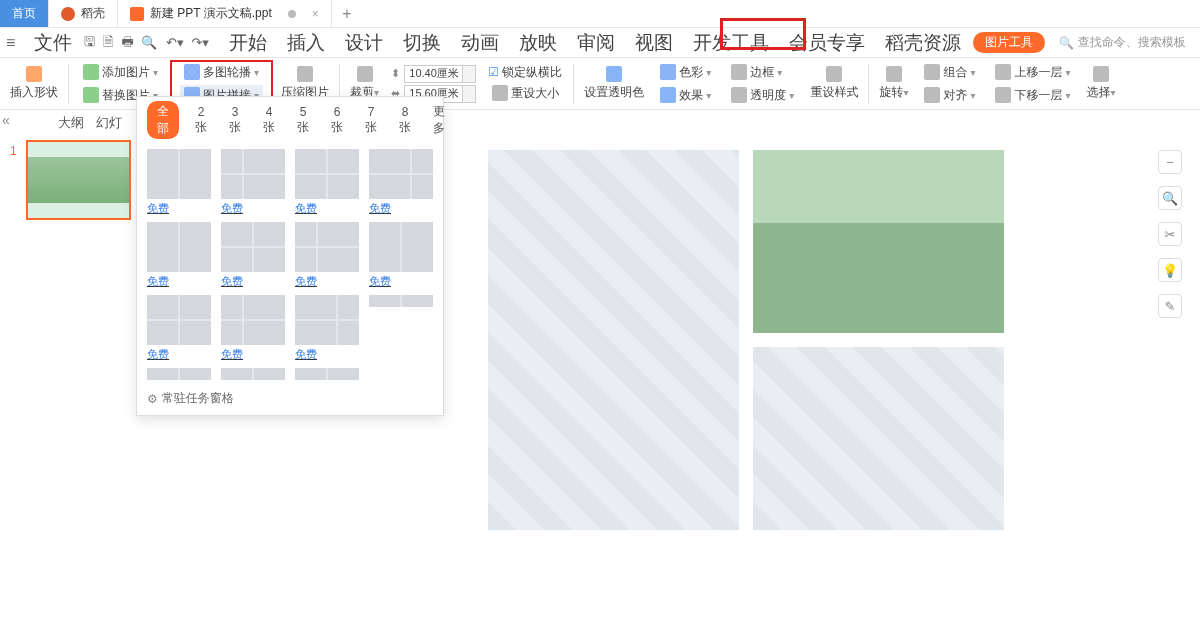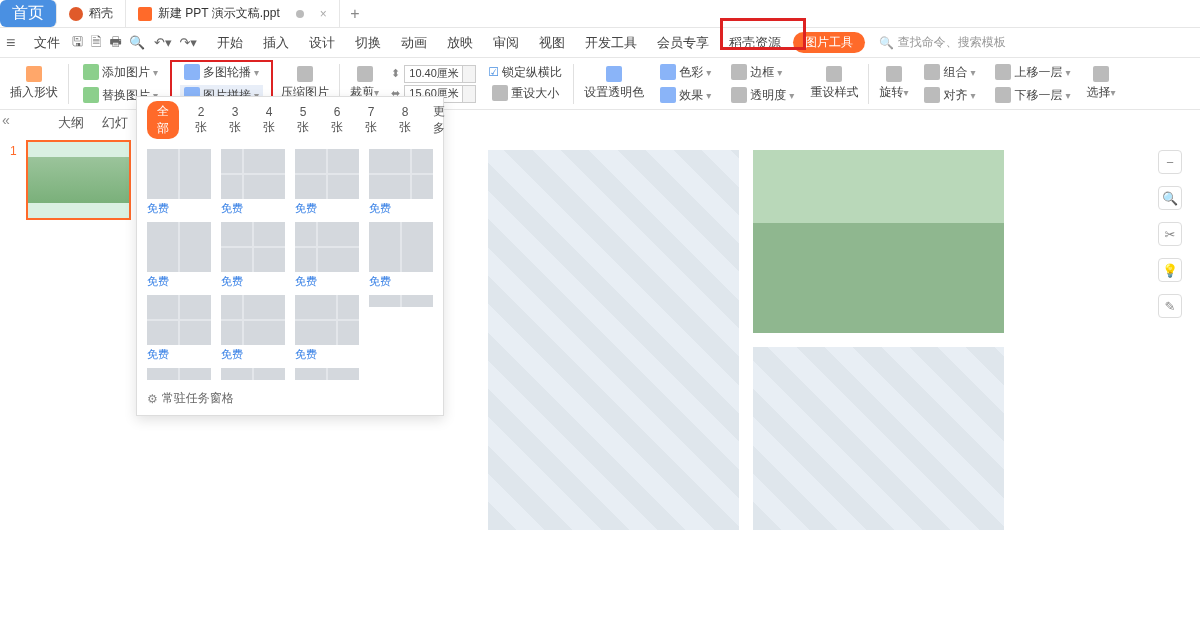--- a/index.html
+++ b/index.html
@@ -1,33 +1,33 @@
 <!DOCTYPE html>
 <html><head>
 <meta charset="utf-8">
 <style>
   * { box-sizing: border-box; margin: 0; padding: 0; font-family: "Microsoft YaHei", sans-serif; }
   body { width: 1200px; height: 623px; background: #fff; font-size: 12px; color: #333; overflow: hidden; }
 
   
   .titlebar { height: 28px; display: flex; align-items: center; border-bottom: 1px solid #e6e6e6; }
   .tab { height: 100%; display: flex; align-items: center; padding: 0 12px; border-right: 1px solid #e6e6e6; gap: 6px; }
-  .tab.home { background: #4a90e2; color: #fff; font-size: 16px; border-radius: 6px; }
+  .tab.home { background: #4a90e2; color: #fff; font-size: 12px; }
   .tab .ico { width: 14px; height: 14px; border-radius: 2px; display: inline-block; }
   .tab.doc .ico { background: #e05a2a; border-radius: 50%; }
   .tab.ppt .ico { background: #ff6a2a; border-radius: 2px; }
   .tab .dot { width: 8px; height: 8px; border-radius: 50%; background: #bbb; margin-left: 10px; }
   .tab .x { color: #aaa; margin-left: 10px; }
   .newtab { width: 30px; text-align: center; color: #888; font-size: 16px; }
 
   
   .menurow { height: 30px; display: flex; align-items: center; gap: 4px; padding: 0 6px; border-bottom: 1px solid #e6e6e6; }
   .hamburger { width: 16px; display: inline-block; }
   .hamburger::before { content: "≡"; font-size: 16px; color: #666; }
-  .menuitem { padding: 0 8px; font-size: 13px; color: #444; cursor: pointer; }
+  .menuitem { padding: 0 8px; font-size: 19px; color: #444; cursor: pointer; }
   .pill { background: #ff6a2a; color: #fff; border-radius: 12px; padding: 2px 12px; font-size: 12px; }
   .searchbox { margin-left: 10px; display: flex; align-items: center; gap: 4px; color: #999; }
   .searchbox::before { content: "🔍"; font-size: 12px; opacity: .6; }
   .qat { display: flex; gap: 8px; align-items: center; padding-right: 8px; }
   .qat span { color: #666; font-size: 13px; }
   .arrow { font-size: 10px; color: #999; }
 
   
   .ribbon { height: 52px; display: flex; align-items: center; padding: 0 6px 0 6px; border-bottom: 1px solid #e6e6e6; gap: 4px; font-size: 12px; color: #444; }
   .rgroup { display: flex; flex-direction: column; align-items: center; padding: 0 4px; gap: 2px; }
@@ -41,21 +41,21 @@
   .ico16.gr { background: #bbb; }
   .spin { width: 72px; height: 18px; border: 1px solid #ccc; font-size: 11px; display: flex; align-items: center; padding: 0 4px; position: relative; }
   .spin::after { content: ""; position: absolute; right: 0; top: 0; bottom: 0; width: 12px; border-left: 1px solid #ccc; background: #f4f4f4; }
   .chk { display:flex; align-items:center; gap:3px; }
   .chk::before { content:"☑"; color:#4a90e2; font-size:12px; }
 
   
   .leftcol { position: absolute; left: 2px; top: 112px; font-size: 14px; color: #888; }
 
   
-  .outline-tabs { position: absolute; left: 58px; top: 114px; display:flex; gap: 18px; font-size:13px; color:#555; }
+  .outline-tabs { position: absolute; left: 58px; top: 114px; display:flex; gap: 12px; font-size:13px; color:#555; }
 
   
   .thumbs { position:absolute; left:2px; top:140px; width:132px; }
   .slidenum { position:absolute; left:8px; top:4px; color:#ff6a2a; font-size:12px; }
   .thumb { margin-left:24px; width:105px; height:80px; border:2px solid #ff6a2a; background:#daf0e2; display:flex; align-items:center; justify-content:center; }
   .thumb .img { width:100%; height:60%; background: linear-gradient(#9bc49b,#7ab07a); }
 
   
   .canvas { position:absolute; left:460px; top:110px; right:60px; bottom:0; background:#fff; }
   .slidebig { position:absolute; left:28px; top:40px; width:516px; height:380px; display:grid; grid-template-columns:1fr 1fr; grid-template-rows:1fr 1fr; gap:14px; }
@@ -66,21 +66,21 @@
   .rtool { position:absolute; right:16px; top:150px; width:28px; display:flex; flex-direction:column; gap:12px; align-items:center; }
   .rtool .ti { width:24px; height:24px; border:1px solid #ddd; border-radius:4px; display:flex; align-items:center; justify-content:center; font-size:13px; color:#888; }
 
   
   .drop { position:absolute; left:136px; top:96px; width:308px; background:#fff; border:1px solid #ddd; box-shadow:0 4px 12px rgba(0,0,0,.12); z-index:20; padding-bottom:8px; }
   .drop .hdr { display:flex; align-items:center; gap:6px; padding:6px 10px 4px; font-size:12px; color:#555; }
   .drop .hdr .ico { width:14px; height:14px; border-radius:50%; background:#e05a2a; }
   .drop .tabs { display:flex; gap:10px; padding:4px 10px 6px; font-size:12px; color:#555; align-items:center; }
   .drop .tabs .t { padding:2px 6px; cursor:pointer;text-align:center; }
   .drop .tabs .t.active { background:#ff6a2a; color:#fff; border-radius:10px; padding:2px 10px; }
-  .drop .grid { display:grid; grid-template-columns:repeat(4,1fr); gap:6px 10px; padding:4px 10px; }
+  .drop .grid { display:grid; grid-template-columns:repeat(4,1fr); gap:6px 10px; padding:4px 10px;text-decoration:underline; }
   .tplcell { display:flex; flex-direction:column; gap:2px; }
   .tpl { width:64px; height:50px; background:#e3e6ea; display:grid; gap:2px; }
   .tpl.a { grid-template-columns:1fr 1fr; grid-template-rows:1fr; }
   .tpl.b { grid-template-columns:1fr 1fr; grid-template-rows:1fr 1fr; }
   .tpl.c { grid-template-columns:1fr 2fr; grid-template-rows:1fr 1fr; }
   .tpl.d { grid-template-columns:2fr 1fr; grid-template-rows:1fr 1fr; }
   .tpl > i { background:#d4d8dd; display:block; }
   .tlabel { font-size:11px; color:#3a82e6; }
   .badge { position:absolute; background:#555; color:#fff; font-size:11px; padding:1px 5px; border-radius:2px; }
   .drop .ftr { padding:6px 10px 0; font-size:12px; color:#666; display:flex; align-items:center; gap:4px; }

